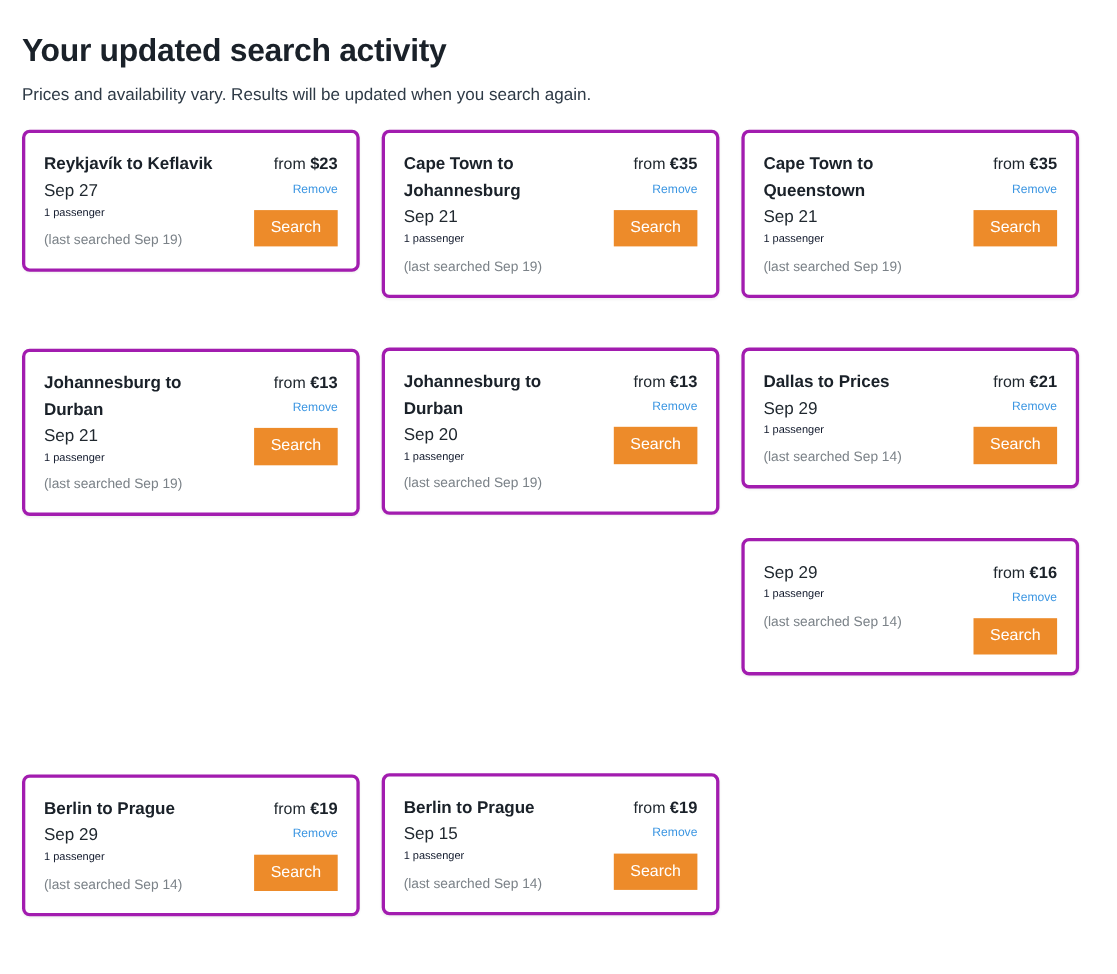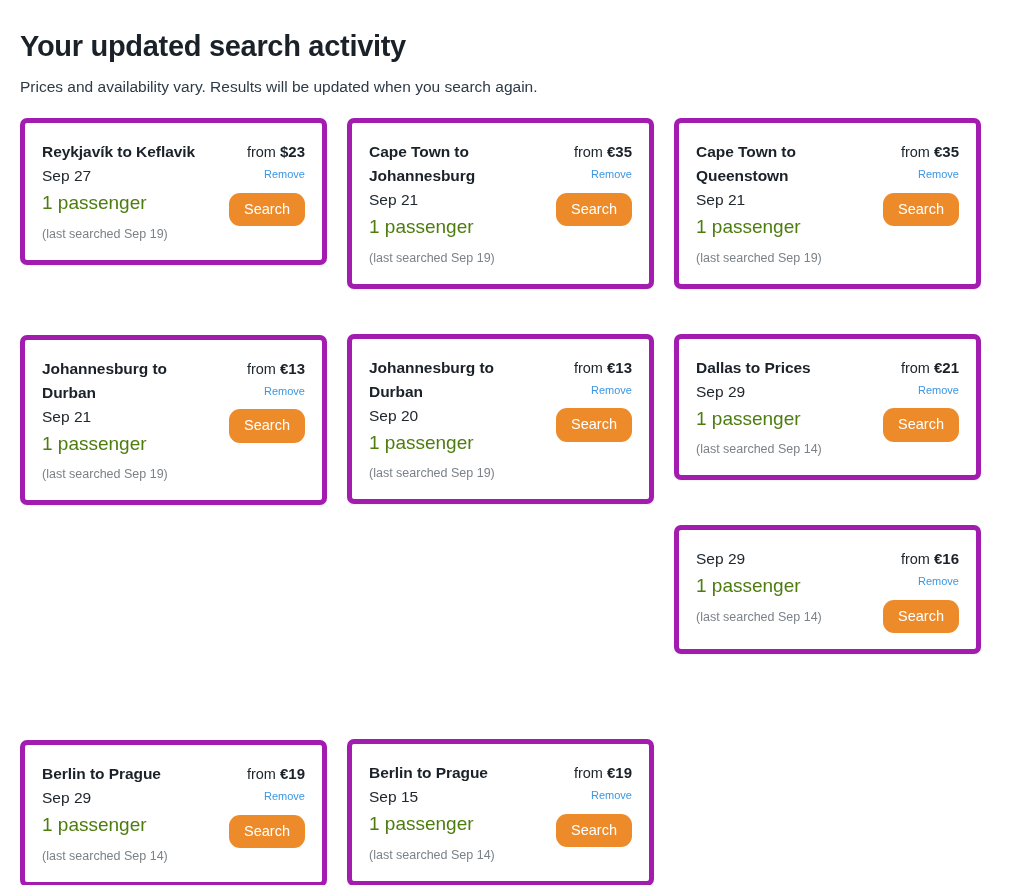--- a/index.html
+++ b/index.html
@@ -48,21 +48,21 @@
   }
   .grid-col {
     width: 307px;
     display: flex;
     flex-direction: column;
   }
 
   .search-card {
     width: 307px;
     background: #ffffff;
-    border: 5px solid #a21caf;
+    border: 3px solid #a21caf;
     border-radius: 7px;
     box-shadow: 0 1px 2px rgba(0,0,0,0.055);
     padding: 17px 17px 16px 17px;
     position: relative;
   }
 
   .card-body {
     display: flex;
     flex-direction: row;
     justify-content: space-between;
@@ -86,24 +86,24 @@
 
   .route-date {
     font-size: 15.5px;
     font-weight: normal;
     line-height: 1.55;
     color: #20282f;
     margin: 0;
   }
 
   .route-pax {
-    font-size: 19px;
+    font-size: 10px;
     font-weight: normal;
     line-height: 1.55;
-    color: #4d7c0f;
+    color: #0f172a;
     margin: 0;
   }
 
   .route-lastsearched {
     font-size: 12.5px;
     font-weight: normal;
     line-height: 1.6;
     color: #7b8288;
     margin: 6px 0 0 0;
   }
@@ -138,21 +138,21 @@
     text-decoration: none;
     cursor: pointer;
     margin-top: 1px;
   }
 
   .search-button {
     margin-top: 9px;
     background: #ed8b2a;
     color: #ffffff;
     border: none;
-    border-radius: 11px;
+    border-radius: 0;
     font-family: "Liberation Sans", sans-serif;
     font-size: 14.5px;
     font-weight: normal;
     line-height: 1;
     padding: 9px 15px 10px 15px;
     cursor: pointer;
     white-space: nowrap;
   }
 
   

